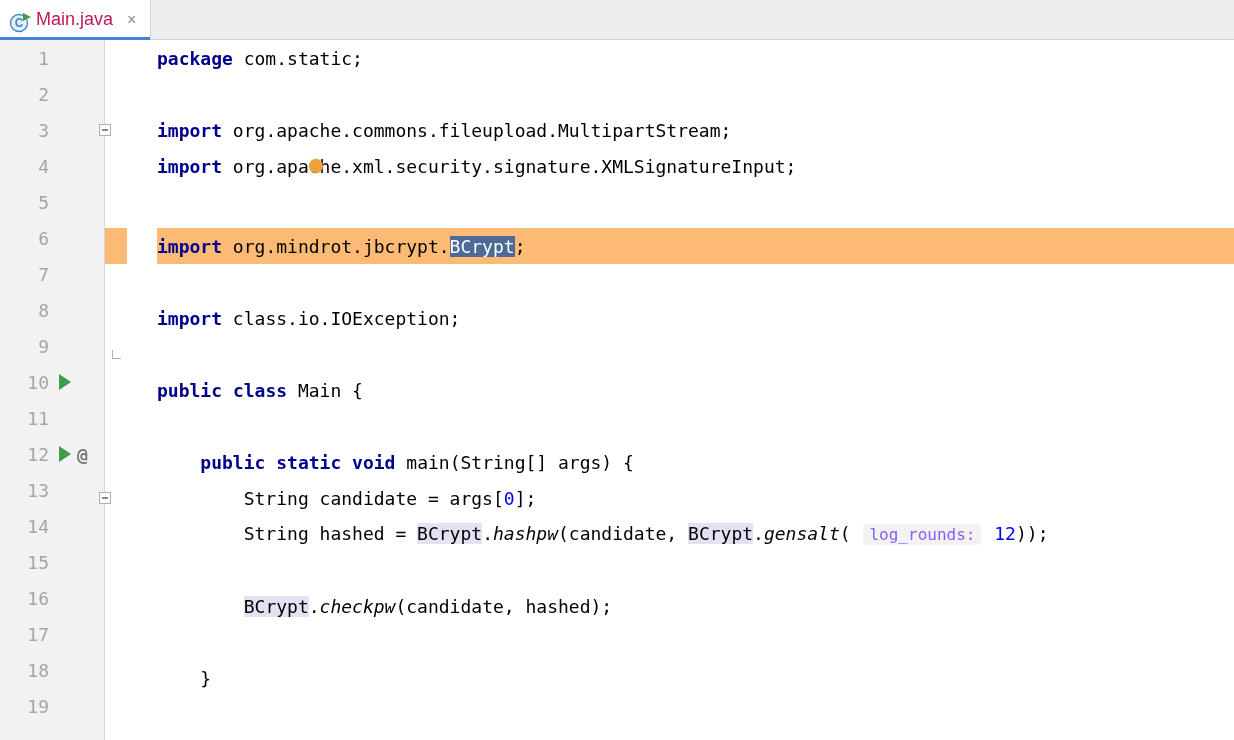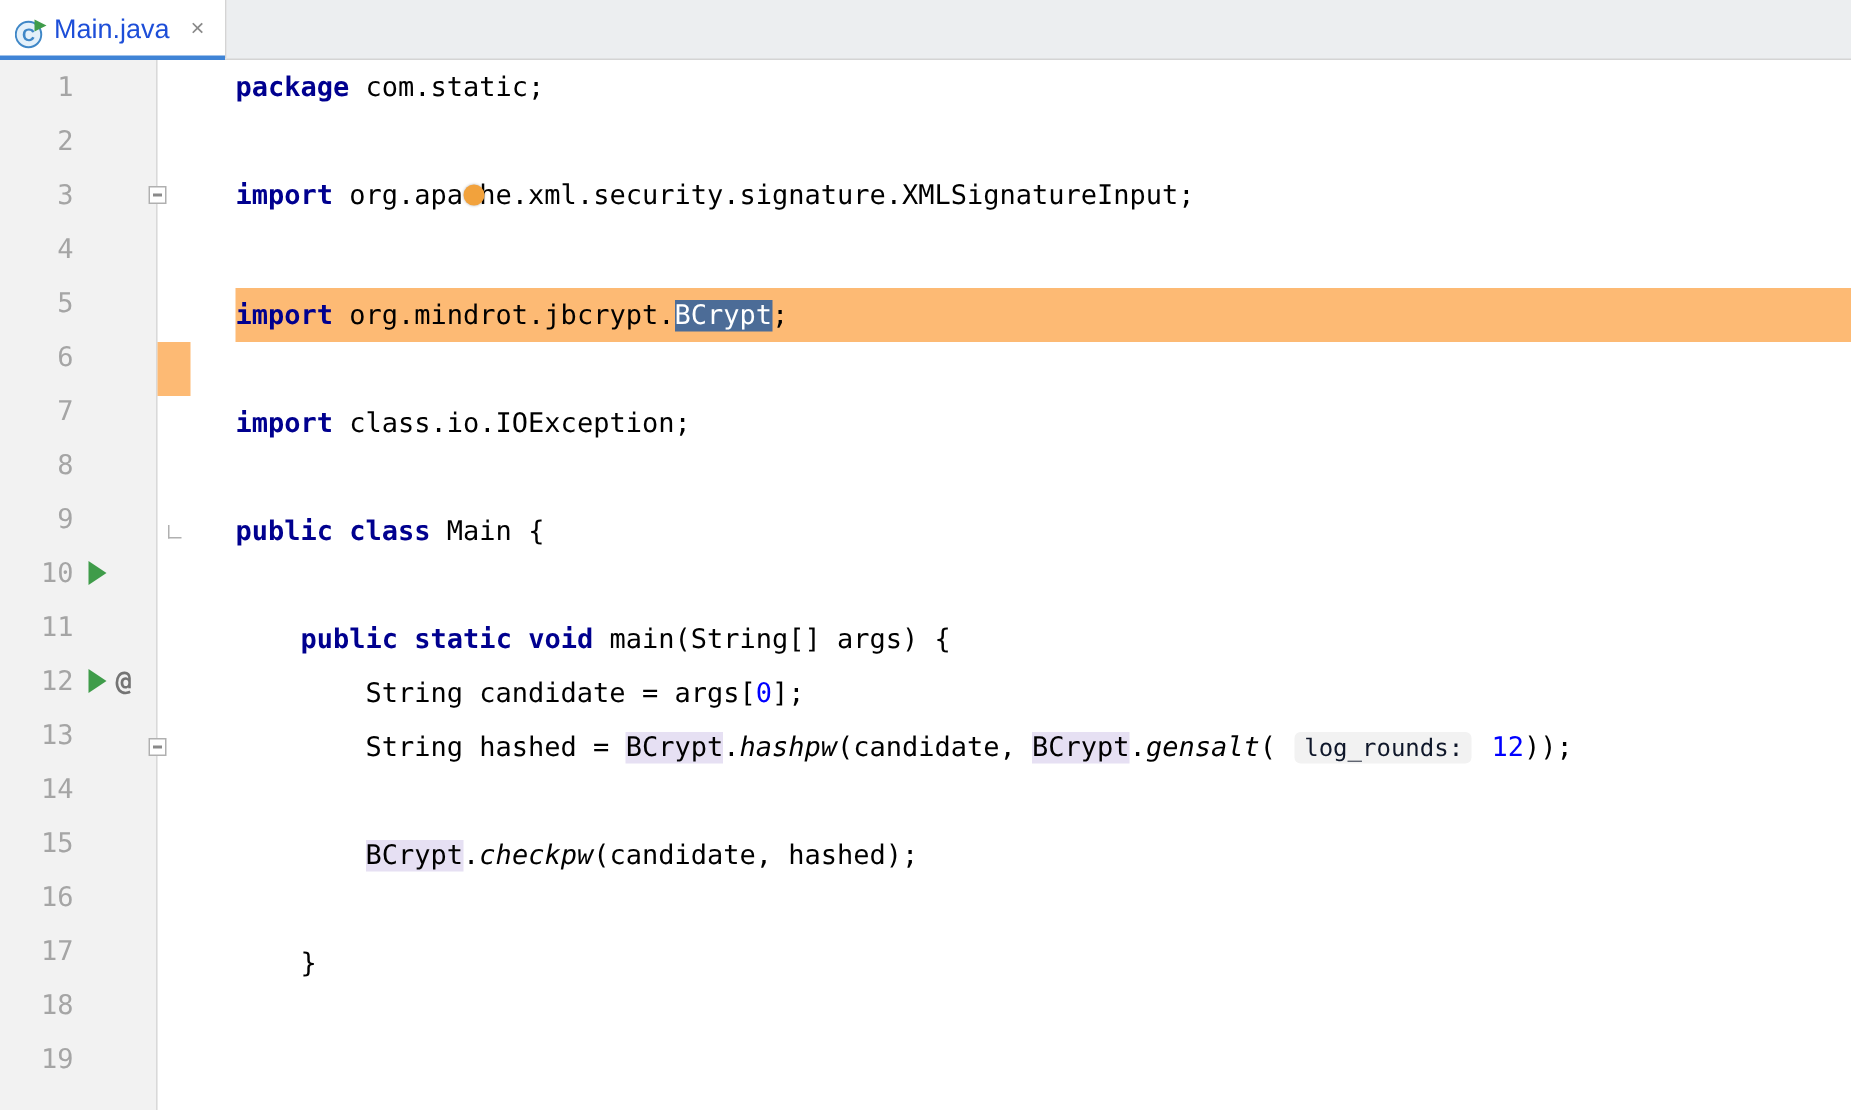--- a/index.html
+++ b/index.html
@@ -36,21 +36,21 @@
     height: 3px;
     background: #4084d6;
   }
   .tab-icon {
     width: 18px; height: 18px;
     position: relative;
   }
   .tab-label {
     font-family: "Segoe UI", "Helvetica Neue", Arial, sans-serif;
     font-size: 18px;
-    color: #1d4ed8;
+    color: #be185d;
   }
   .tab-close {
     font-family: Arial, sans-serif;
     color: #8a8a8a;
     font-size: 16px;
     margin-left: 6px;
     cursor: pointer;
   }
 
   
@@ -118,21 +118,21 @@
   
   .kw { color: #00008f; font-weight: bold; text-align: right; }
   .num { color: #0000ff; }
   .ital { font-style: italic; color: #000000; }
   .usage { background: #e6e0f3; }
   .selected { background: #4c6c97; color: #ffffff; }
   .hint-box {
     background: #f2f2f2;
     border-radius: 4px;
     padding: 1px 6px;
-    color: #0f172a;
+    color: #8b5cf6;
     font-size: 16px;
     margin: 0 2px;
     display: inline-block;
     text-align: right;
   }
 
   
   .run-tri {
     width: 0; height: 0;
     border-left: 12px solid #3f9c4a;
@@ -317,20 +317,23 @@
   <div class="code-area">
 
     <div class="row">
       <pre class="code-line"><span class="kw">package</span><span> com.static;</span></pre>
     </div>
 
     <div class="row">
         <pre class="code-line"> </pre>
       </div>
 
+    <div class="row">
+      <pre class="code-line"><span class="kw">import</span><span> org.apache.commons.fileupload.MultipartStream;</span></pre>
+    </div>
 
     <div class="row" style="position:relative;">
       <span class="warn-bulb"></span>
       <pre class="code-line"><span class="kw">import</span><span> org.apache.xml.security.signature.XMLSignatureInput;</span></pre>
     </div>
 
     <div class="row highlight">
       <pre class="code-line"><span class="kw">import</span><span> org.mindrot.jbcrypt.</span><span class="selected">BCrypt</span><span>;</span></pre>
     </div>
 

